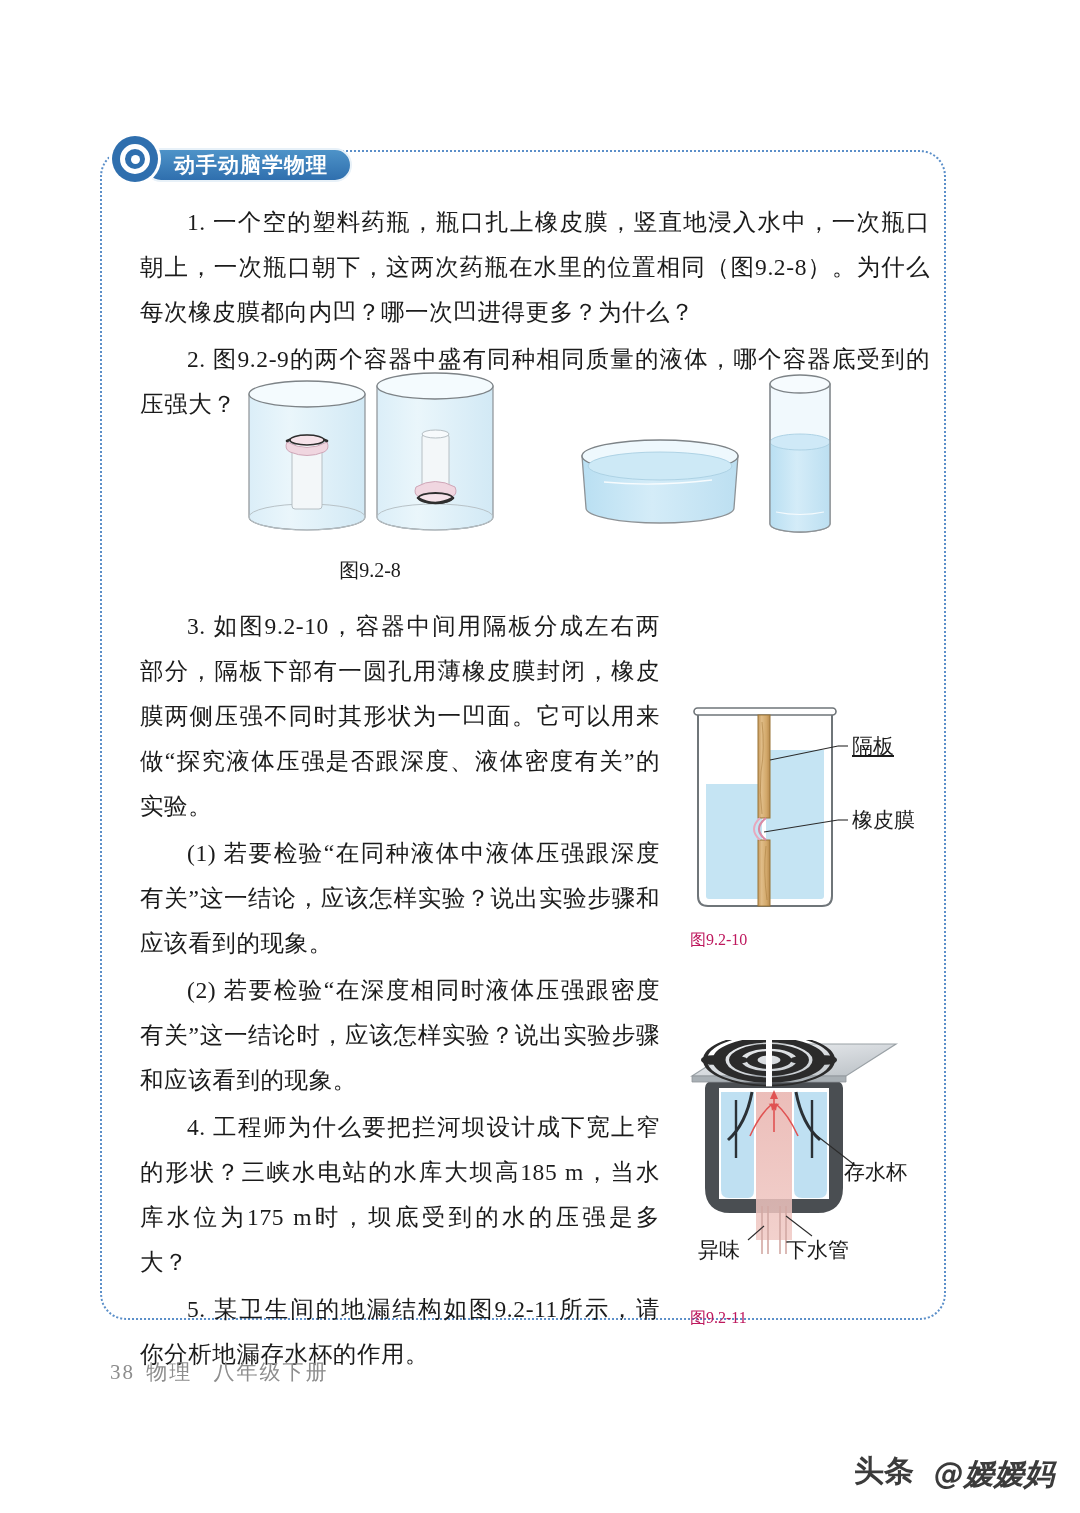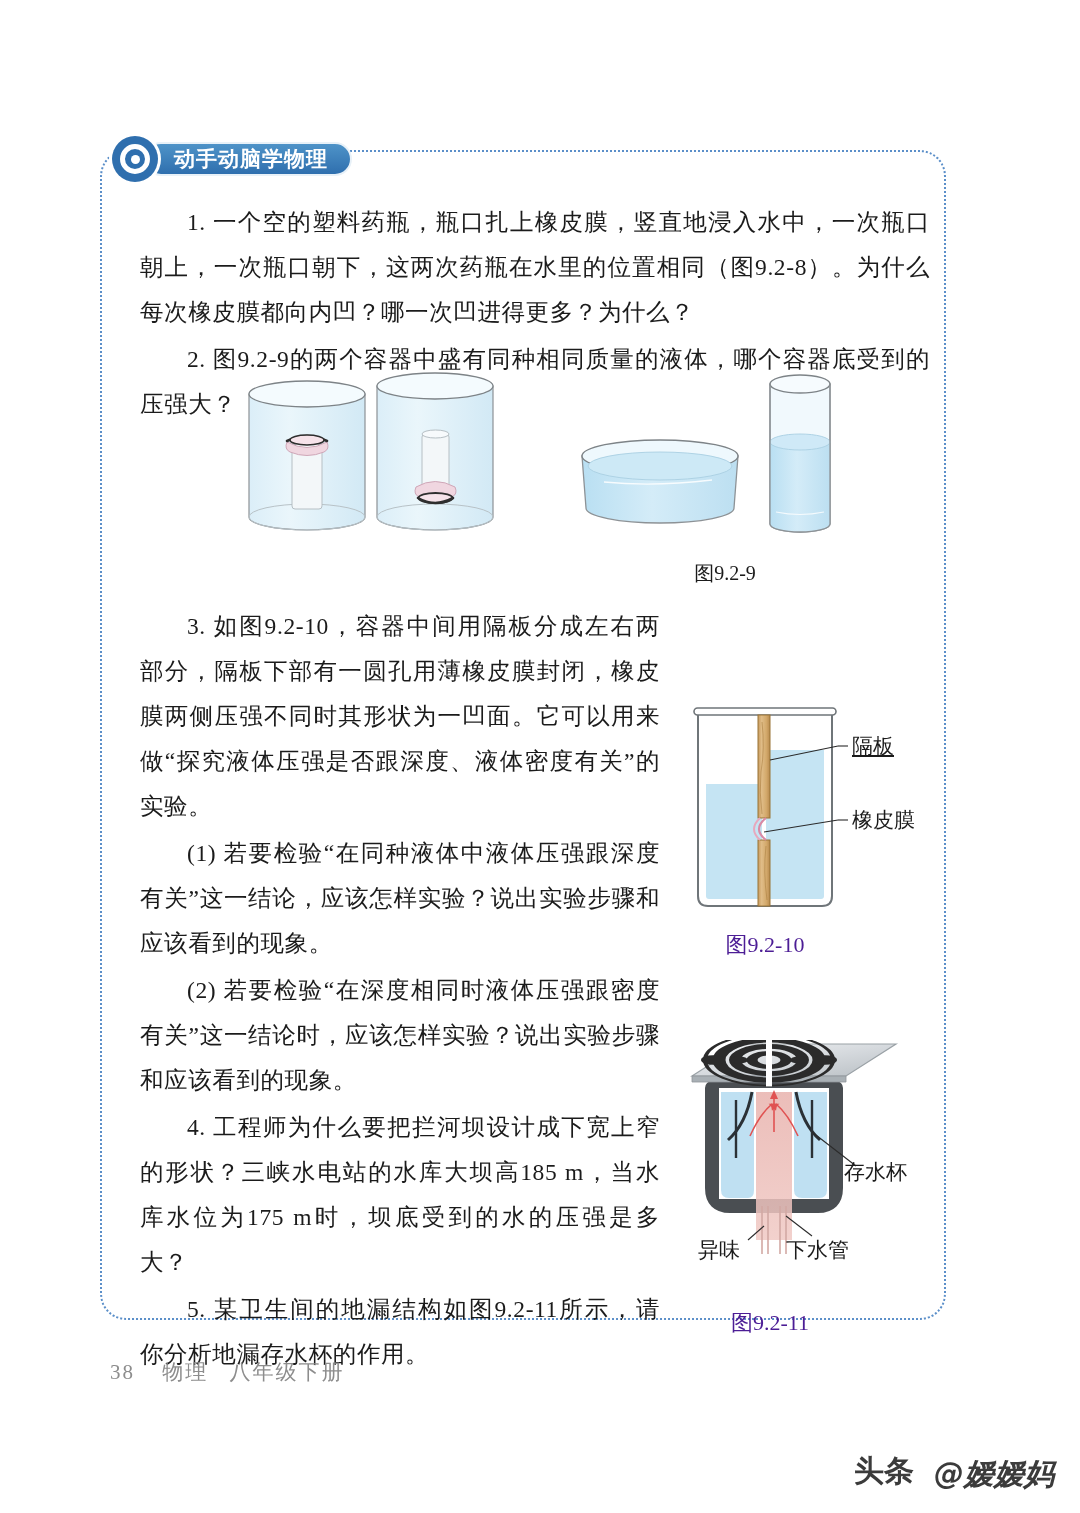--- a/index.html
+++ b/index.html
@@ -18,21 +18,21 @@
     width:846px; height:1170px;
     border:2px dotted #5b8fc9;
     border-radius:26px;
     box-sizing:border-box;
   }
 
   
   .badge-wrap{
     position:absolute;
     left:112px; top:136px;
-    display:flex; align-items:center;
+    display:flex; align-items:flex-end;
     z-index:5;
   }
   .badge-logo{
     width:46px;height:46px;border-radius:50%;
     background:#2f6fae;
     display:flex;align-items:center;justify-content:center;
     box-shadow:0 0 0 3px #ffffff;
     position:relative;z-index:3;
   }
   .badge-logo .ring{
@@ -90,32 +90,32 @@
   .cap{
     font-size:20px;
     color:#1b1b1b;
     text-align:center;
     font-family:"Liberation Serif","DejaVu Serif",serif;
   }
 
   
   .fig1010{ position:absolute; left:690px; top:698px; width:250px;}
   .fig1011{ position:absolute; left:690px; top:1040px; width:250px;}
-  .cap-r{ font-size:22px;color:#4c1d95;text-align:center;margin-top:6px;}
+  .cap-r{ font-size:16px;color:#be185d;margin-top:6px;}
 
   
   .footer{
     position:absolute;
     left:110px; top:1358px;
     font-size:21px;
     color:#8d8d8d;
     letter-spacing:2px;
     font-family:"Liberation Serif","DejaVu Serif",serif;
   }
-  .footer .pg{ margin-right:20px; }
+  .footer .pg{ margin-right:4px; }
   .footer .b2{ margin-left:14px; }
 
   
   .watermark{
     position:absolute;
     right:26px; bottom:18px;
     display:flex; align-items:center;
     color:#2b2b2b;
     font-size:30px;
     font-weight:bold;
@@ -179,20 +179,21 @@
         <ellipse cx="72" cy="145" rx="58" ry="13" fill="none" stroke="#b8c2c7" stroke-width="1"></ellipse>
 
         <rect x="59" y="62" width="27" height="55" rx="3" fill="#f3f7f9" stroke="#b6bfc4" stroke-width="1"></rect>
         <ellipse cx="72.5" cy="62" rx="13.5" ry="4" fill="#f7fafc" stroke="#b6bfc4" stroke-width="1"></ellipse>
 
         <path d="M53,115 q19,-11 39,0 q3,7 -3,10 q-17,7 -33,0 q-6,-3 -3,-10 Z" fill="#f0d6e0" stroke="#cfa7b8" stroke-width="1"></path>
         <ellipse cx="72.5" cy="126" rx="17" ry="5" fill="#f6e3ea" stroke="#2e2e2e" stroke-width="1.8"></ellipse>
         <path d="M55,126 q17,10 35,0" fill="none" stroke="#2e2e2e" stroke-width="2.6" stroke-linecap="round"></path>
       </g>
     </svg>
+    <div class="cap" style="margin-top:10px;">图9.2-8</div>
   </div>
 
   <div style="position:absolute;left:430px;top:-6px;width:310px;">
     <svg width="310" height="186" viewBox="0 0 310 186">
       <defs>
         <linearGradient id="liqA" x1="0" y1="0" x2="1" y2="0">
           <stop offset="0%" stop-color="#b9dff2"></stop>
           <stop offset="45%" stop-color="#d4ecf8"></stop>
           <stop offset="100%" stop-color="#bcdff1"></stop>
         </linearGradient>
@@ -207,21 +208,20 @@
 
       <g transform="translate(192,6)">
         <path d="M8,12 L8,152 A30,8 0 0 0 68,152 L68,12 Z" fill="#f1f9fd" stroke="#8d9296" stroke-width="1.3"></path>
         <path d="M8,70 L8,152 A30,8 0 0 0 68,152 L68,70 Z" fill="url(#liqA)" stroke="none"></path>
         <ellipse cx="38" cy="70" rx="30" ry="8" fill="#cfe9f7" stroke="#a9cfe2" stroke-width="0.9"></ellipse>
         <ellipse cx="38" cy="12" rx="30" ry="9" fill="#f6fbfe" stroke="#7d8387" stroke-width="1.4"></ellipse>
         <path d="M8,12 L8,152 A30,8 0 0 0 68,152 L68,12" fill="none" stroke="#8d9296" stroke-width="1.3"></path>
         <path d="M14,140 q24,5 48,0" fill="none" stroke="#ffffff" stroke-width="1.2" opacity=".8"></path>
       </g>
     </svg>
-    <div class="cap" style="margin-top:8px;">图9.2-9</div>
   </div>
 </div>
 
 <div class="content" style="top:604px;width:520px;">
   <p class="q narrow">3. 如图9.2-10，容器中间用隔板分成左右两部分，隔板下部有一圆孔用薄橡皮膜封闭，橡皮膜两侧压强不同时其形状为一凹面。它可以用来做“探究液体压强是否跟深度、液体密度有关”的实验。</p>
   <p class="q narrow">(1) 若要检验“在同种液体中液体压强跟深度有关”这一结论，应该怎样实验？说出实验步骤和应该看到的现象。</p>
   <p class="q narrow">(2) 若要检验“在深度相同时液体压强跟密度有关”这一结论时，应该怎样实验？说出实验步骤和应该看到的现象。</p>
   <p class="q narrow">4. 工程师为什么要把拦河坝设计成下宽上窄的形状？三峡水电站的水库大坝高185 m，当水库水位为175 m时，坝底受到的水的压强是多大？</p>
   <p class="q narrow">5. 某卫生间的地漏结构如图9.2-11所示，请你分析地漏存水杯的作用。</p>
 </div>

